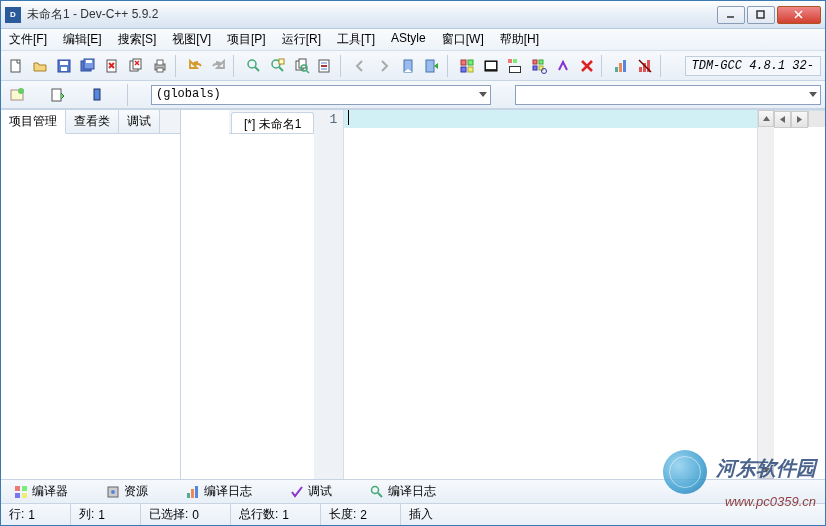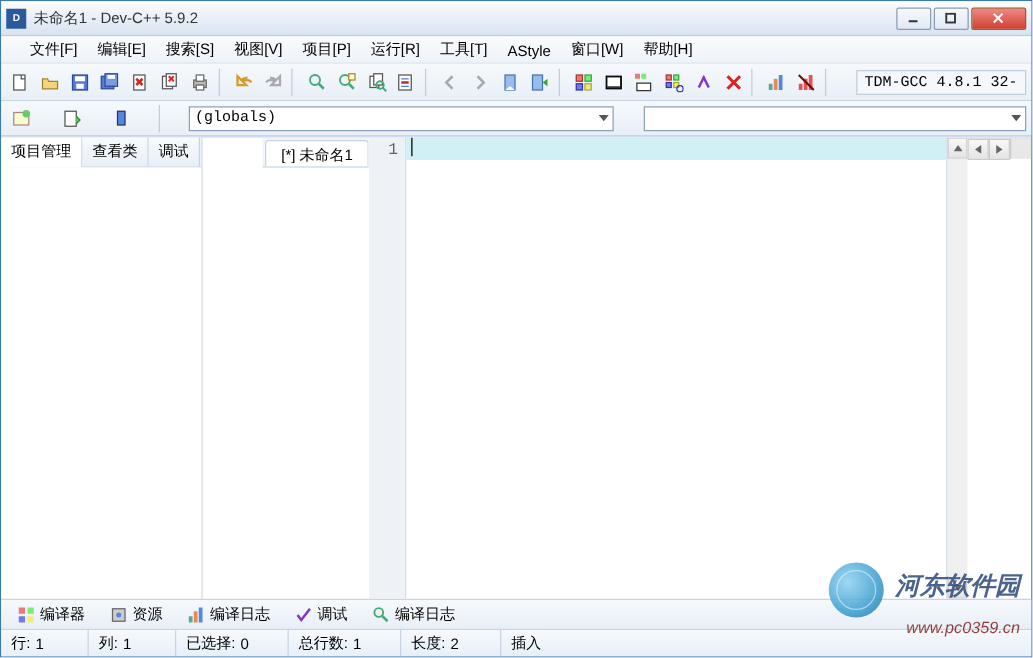--- a/index.html
+++ b/index.html
@@ -35,57 +35,57 @@
 .titlebar .title { flex: 1; color: #333; font-size: 12px; }
 .win-controls { display: flex; gap: 0; }
 .win-btn {
   width: 28px; height: 18px; border: 1px solid #8a9db5; background: linear-gradient(#f6f9fc,#e1e9f3);
   display: flex; align-items: center; justify-content: center; font-size: 10px; cursor: pointer;
   border-radius: 2px; margin-left:2px;
 }
 .win-btn.close { background: linear-gradient(#e88,#d23f2f); border-color:#a52; color:#fff; width:44px; }
 .menubar {
   height: 22px; background: linear-gradient(#f9fbfd,#eef3f9);
-  display: flex; align-items: flex-end; padding: 0 15px;
+  display: flex; align-items: flex-start; padding: 0 0;
   border-bottom: 1px solid #d4dfeb;
 }
 .menu-item { padding: 2px 8px; cursor: pointer; }
 .toolbar {
   height: 30px; background: linear-gradient(#f6f9fc,#e8eff7);
   border-bottom: 1px solid #c7d4e3;
   display: flex; align-items: center; padding: 2px 4px; gap:1px;
 }
 .tbtn {
   width: 24px; height: 24px; display:flex; align-items:center; justify-content:center;
   cursor:pointer; border-radius:2px;
 }
 .tsep { width:6px; height:22px; border-left:1px solid #c0cddb; margin:0 2px; }
 .tbtn svg { width:16px; height:16px; }
 .compiler-label {
   margin-left: 16px; font-family: "Courier New", monospace; font-size:12px;
-  border:1px solid #c0cddb; padding:2px 6px; background:#f4f7fb; white-space:nowrap;
+  border:1px solid #c0cddb; padding:2px 6px; background:#f4f7fb; white-space:nowrap;font-style:italic;
 }
 .secondbar {
   height: 28px; background: linear-gradient(#f6f9fc,#e8eff7);
   border-bottom: 1px solid #c7d4e3;
   display:flex; align-items:center; padding:2px 4px; gap:16px;
 }
 .combo {
   height:20px; border:1px solid #8aa0bc; background:#fff; font-family:"Courier New",monospace;
   font-size:12px; padding:1px 18px 1px 4px; position:relative;
 }
 .combo::after {
   content:""; position:absolute; right:3px; top:6px;
   border-left:4px solid transparent; border-right:4px solid transparent; border-top:5px solid #555;
 }
 .combo.scope { flex:0 0 340px; }
 .combo.empty { flex:1; margin-left:8px; }
 .main-area { flex:1; display:flex; overflow:hidden; border-top:1px solid #c7d4e3;}
 .left-panel {
-  width:161px; border-right:1px solid #c7d4e3; display:flex; flex-direction:column; background:#fff;
+  width:180px; border-right:1px solid #c7d4e3; display:flex; flex-direction:column; background:#fff;
 }
 .left-tabs { display:flex; height:24px; background:#f0f4f9; border-bottom:1px solid #c7d4e3;}
 .left-tab {
   padding:3px 8px; border-right:1px solid #c7d4e3; cursor:pointer; font-size:12px;
   background:linear-gradient(#f8fafc,#e8eff7);
 }
 .left-tab.active { background:#fff; border-bottom:1px solid #fff; margin-bottom:-1px;}
 .left-content { flex:1; background:#fff; }
 .editor-area { flex:1; display:flex; flex-direction:row;padding-left:48px; }
 .file-tabs { height:24px; display:flex; background:#f0f4f9; border-bottom:1px solid #c7d4e3; padding-left:2px;}
@@ -106,21 +106,21 @@
 .cursor { border-left:1px solid #000; height:15px; display:inline-block; vertical-align:middle;}
 .scrollbar-v {
   width:17px; background:#f0f0f0; border-left:1px solid #d4dfeb;
   display:flex; flex-direction:column;
 }
 .sb-btn { height:17px; background:linear-gradient(#f8f8f8,#e4e4e4); border:1px solid #ccc; display:flex;align-items:center;justify-content:center;}
 .sb-track { flex:1; background:#f0f0f0; }
 .scrollbar-h { height:17px; background:#f0f0f0; border-top:1px solid #d4dfeb; display:flex;}
 .bottom-tabs {
   height:24px; background:linear-gradient(#f6f9fc,#e8eff7); border-top:1px solid #c7d4e3;
-  display:flex; align-items:center; padding:0 4px; gap:2px;
+  display:flex; align-items:center; padding:0 4px; gap:20px;
 }
 .btab {
   display:flex; align-items:center; gap:4px; padding:2px 8px; cursor:pointer;
   border:1px solid transparent; border-radius:2px;
 }
 .btab .bicon { width:14px; height:14px; display:flex;align-items:center;justify-content:center;}
 .statusbar {
   height:22px; background:linear-gradient(#f6f9fc,#e8eff7); border-top:1px solid #c7d4e3;
   display:flex; align-items:center; font-size:12px;
 }

